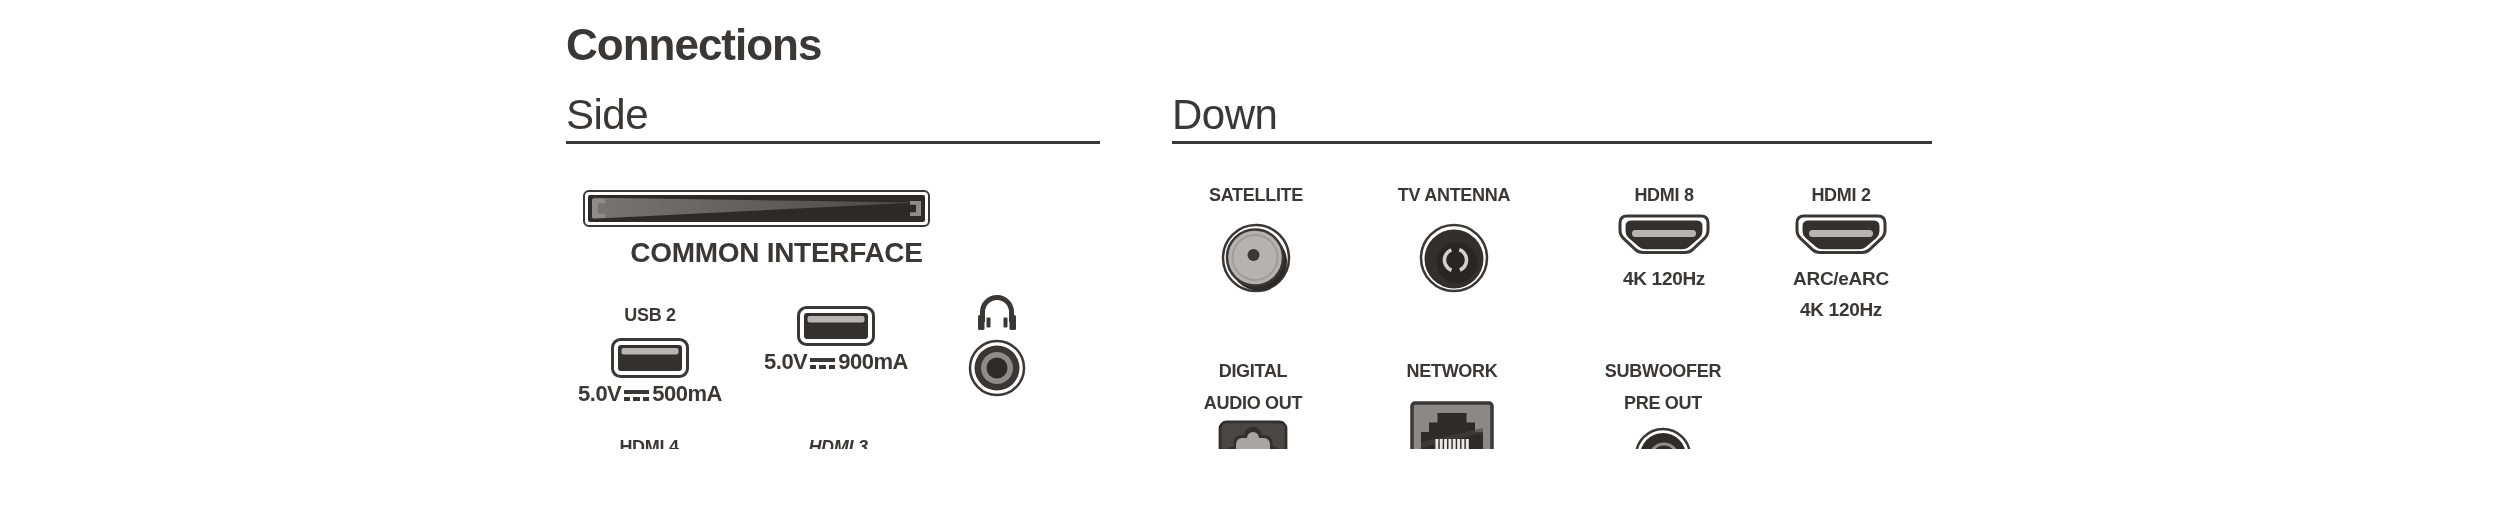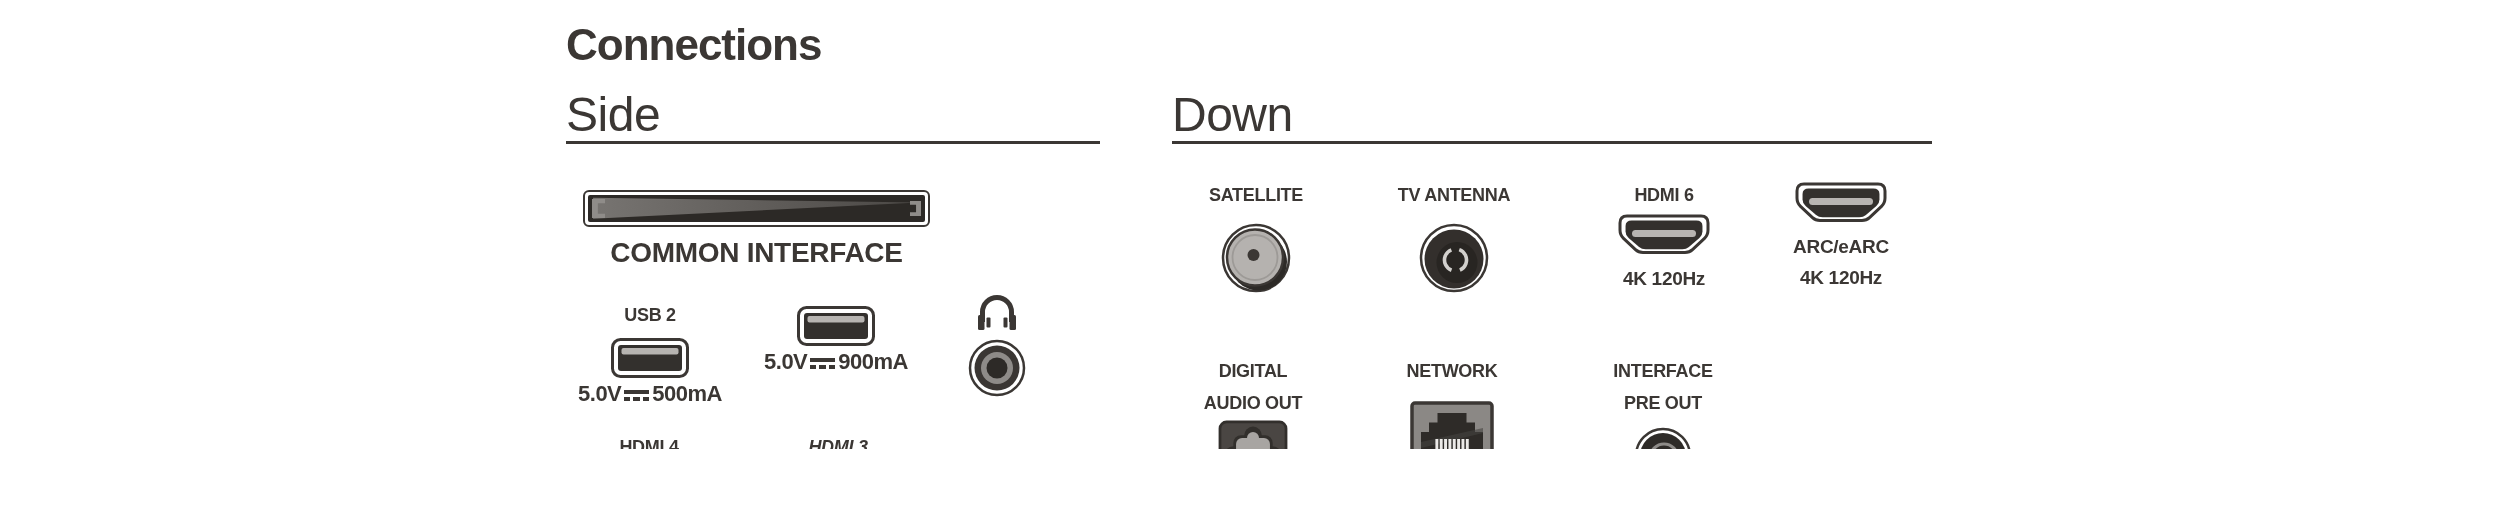--- a/index.html
+++ b/index.html
@@ -5,21 +5,21 @@
   html,body{margin:0;padding:0;background:#ffffff;}
   .canvas{
     position:relative;width:2500px;height:449px;background:#ffffff;
     font-family:"Liberation Sans", sans-serif;color:#3b3734;overflow:hidden;
   }
   .page-title{
     position:absolute;left:566px;top:20px;font-size:44px;font-weight:700;
     letter-spacing:-1px;line-height:50px;white-space:nowrap;
   }
   .section-heading{
-    position:absolute;top:92px;font-size:48px;font-weight:400;
+    position:absolute;top:92px;font-size:42px;font-weight:400;
     letter-spacing:-0.5px;line-height:46px;white-space:nowrap;
   }
   .heading-side{left:566px;}
   .heading-down{left:1172px;}
   .rule{position:absolute;top:141px;height:2.5px;background:#3b3734;}
   .rule-side{left:566px;width:534px;}
   .rule-down{left:1172px;width:760px;}
 
   .port-group{position:absolute;width:250px;text-align:center;}
   .label{font-size:18px;font-weight:700;letter-spacing:-0.3px;line-height:32px;white-space:nowrap;}
@@ -40,21 +40,21 @@
     box-sizing:border-box;padding:3px;
   }
   .ci-inner{position:relative;width:100%;height:100%;background:#2c2926;border-radius:2px;overflow:hidden;}
   .ci-wedge{position:absolute;inset:0;
     background:linear-gradient(to right,#787572,#4a4744);
     clip-path:polygon(1.5% 10%, 98% 28%, 1.5% 88%);}
   .ci-cap-l{position:absolute;left:4px;top:4px;bottom:4px;width:13px;background:#8f8c89;
     clip-path:polygon(0 0,100% 0,100% 22%,45% 22%,45% 78%,100% 78%,100% 100%,0 100%);}
   .ci-cap-r{position:absolute;right:4px;top:6px;bottom:6px;width:11px;background:#8f8c89;
     clip-path:polygon(0 0,100% 0,100% 100%,0 100%,0 75%,55% 75%,55% 25%,0 25%);}
-  .ci-label{position:absolute;left:568px;top:237px;width:377px;text-align:center;
+  .ci-label{position:absolute;left:588px;top:237px;width:377px;text-align:center;
     font-size:28px;font-weight:700;letter-spacing:-0.3px;white-space:nowrap;}
 
   .icon-abs{position:absolute;}
   .mt3{margin-top:3px;} .mt7{margin-top:7px;} .mt10{margin-top:10px;} .mt14{margin-top:14px;} .mt8{margin-top:8px;} .mt1{margin-top:1px;}
   svg{display:block;margin:0 auto;}
   .hidden-defs{position:absolute;width:0;height:0;overflow:hidden;}
 </style>
 </head>
 <body>
 
@@ -207,28 +207,29 @@
   </div>
 
   <div class="port-group" style="left:1329px;top:179px;">
     <div class="label">TV ANTENNA</div>
     <svg class="mt10" width="72" height="76">
         <use href="#sym-antenna"></use>
       </svg>
   </div>
 
   <div class="port-group" style="left:1539px;top:179px;">
-    <div class="label">HDMI 6</div>
+    <div class="label">HDMI 8</div>
     <svg class="mt3" width="92" height="46">
         <use href="#sym-hdmi"></use>
       </svg>
     <div class="sub mt3">4K 120Hz</div>
   </div>
 
   <div class="port-group" style="left:1716px;top:179px;">
+    <div class="label">HDMI 2</div>
     <svg class="mt3" width="92" height="46">
         <use href="#sym-hdmi"></use>
       </svg>
     <div class="sub mt3">ARC/eARC</div>
     <div class="sub">4K 120Hz</div>
   </div>
 
   <div class="port-group" style="left:1327px;top:355px;">
     <div class="label">NETWORK</div>
     <svg class="mt14" width="84" height="62">
@@ -238,20 +239,20 @@
 
   <div class="port-group" style="left:1128px;top:355px;">
     <div class="label">DIGITAL</div>
     <div class="label">AUDIO OUT</div>
     <svg class="mt1" width="70" height="70">
         <use href="#sym-toslink"></use>
       </svg>
   </div>
 
   <div class="port-group" style="left:1538px;top:355px;">
-    <div class="label">INTERFACE</div>
+    <div class="label">SUBWOOFER</div>
     <div class="label">PRE OUT</div>
     <svg class="mt8" width="58" height="58">
         <use href="#sym-rca"></use>
       </svg>
   </div>
 
 </div>
 
 </body></html>

